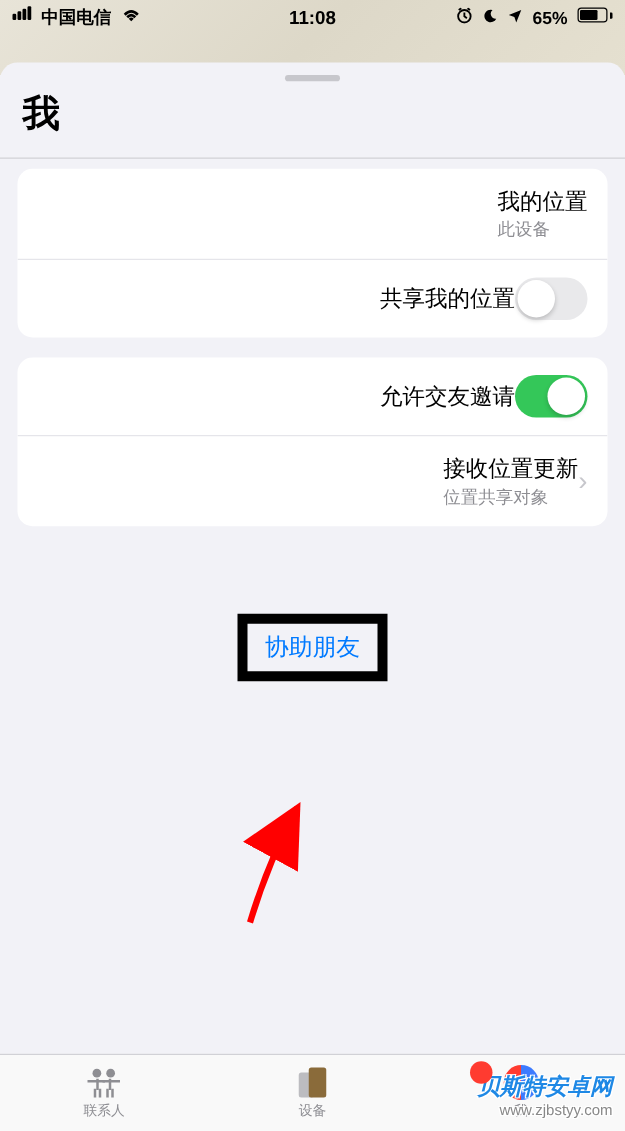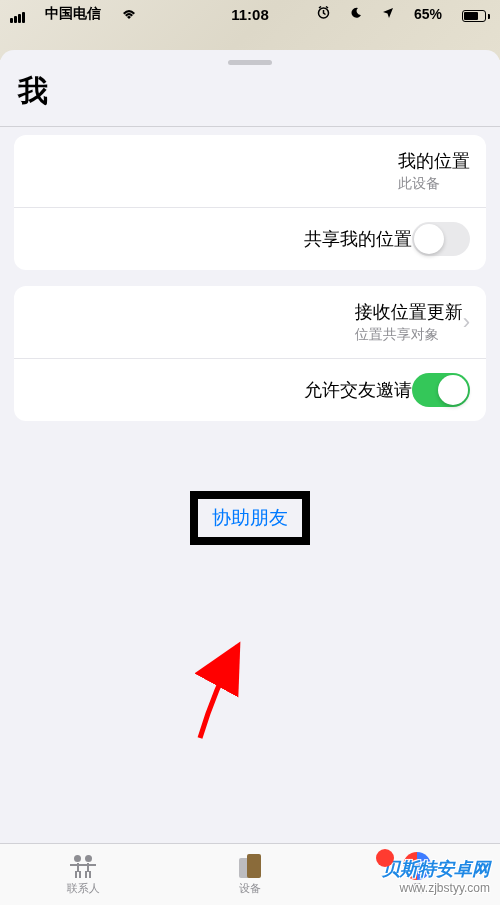--- a/index.html
+++ b/index.html
@@ -23,21 +23,21 @@
       height: 28px;
       display: flex;
       align-items: center;
       justify-content: space-between;
       padding: 0 10px;
       font-size: 14px;
       font-weight: 600;
       color: #000;
       z-index: 10;
     }
-    .status-left, .status-right { display: flex; align-items: flex-end; gap: 20px; }
+    .status-left, .status-right { display: flex; align-items: flex-start; gap: 8px; }
     .status-center { position: absolute; left: 50%; transform: translateX(-50%); font-size: 15px; font-weight: 600; }
     .signal-bars { display: flex; align-items: flex-end; gap: 1px; }
     .signal-bars span { width: 3px; background: #000; border-radius: 1px; }
     .signal-bars span:nth-child(1){height:5px}.signal-bars span:nth-child(2){height:7px}.signal-bars span:nth-child(3){height:9px}.signal-bars span:nth-child(4){height:11px}
     .battery { display: flex; align-items: center; gap: 2px; }
     .battery-body { width: 24px; height: 12px; border: 1.5px solid #000; border-radius: 3px; position: relative; }
     .battery-fill { position: absolute; top: 1px; left: 1px; bottom: 1px; width: 65%; background: #000; border-radius: 1px; }
     .battery-tip { width: 2px; height: 5px; background: #000; border-radius: 0 1px 1px 0; }
     
     .sheet {
@@ -213,31 +213,31 @@
     <div class="row">
       <div class="row-label">共享我的位置</div>
       <div class="toggle off">
           <div class="toggle-knob"></div>
         </div>
     </div>
   </div>
 
   <div class="group">
     <div class="row">
-      <div class="row-text">
-        <div class="row-label">接收位置更新</div>
-        <div class="row-sub">位置共享对象</div>
-      </div>
-      <span class="chevron">›</span>
-    </div>
-    <div class="row">
       <div class="row-label">允许交友邀请</div>
       <div class="toggle on">
           <div class="toggle-knob"></div>
         </div>
+    </div>
+    <div class="row">
+      <div class="row-text">
+        <div class="row-label">接收位置更新</div>
+        <div class="row-sub">位置共享对象</div>
+      </div>
+      <span class="chevron">›</span>
     </div>
   </div>
 
   <div class="help-section">
     <div class="help-link-wrap">
       <span class="help-link">协助朋友</span>
     </div>
   </div>
 
   <svg class="arrow-svg" width="100" height="120">

